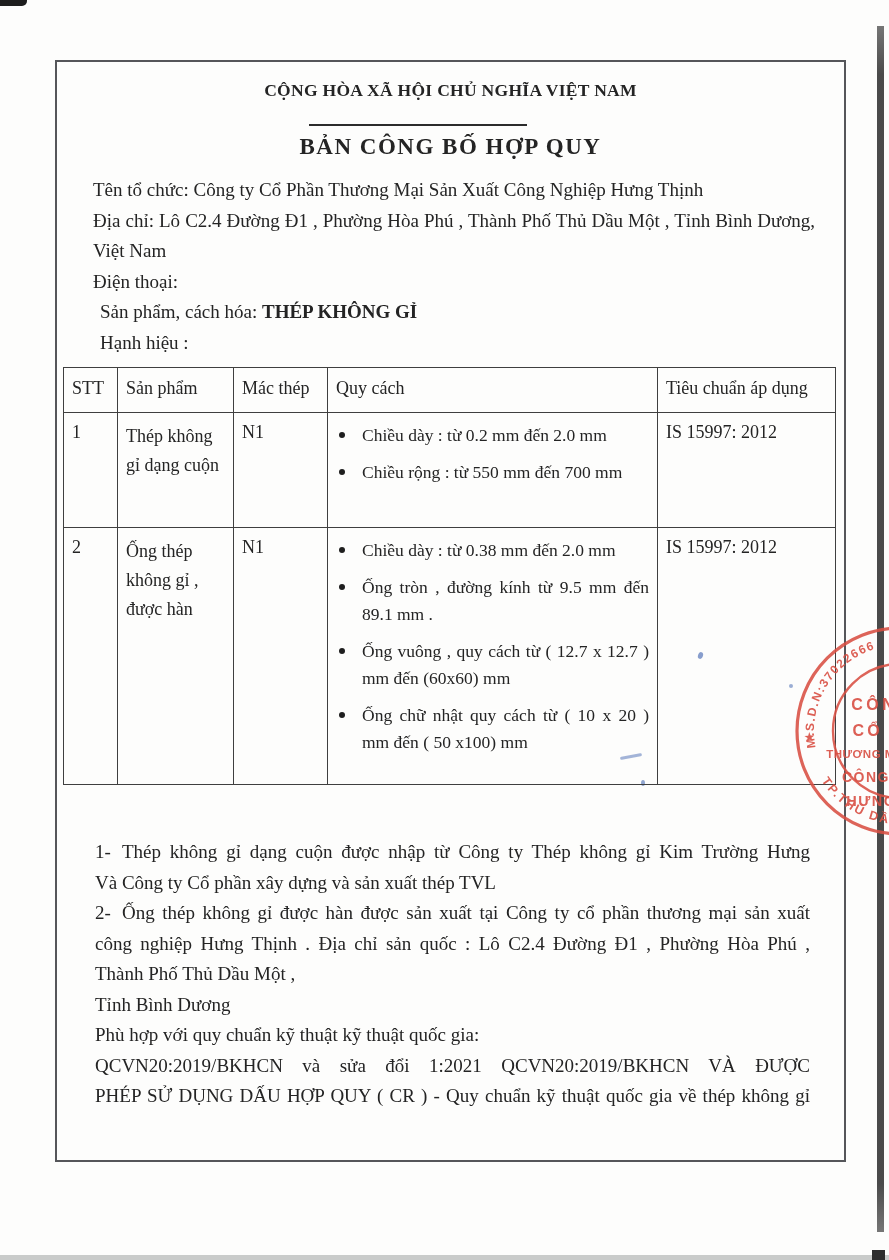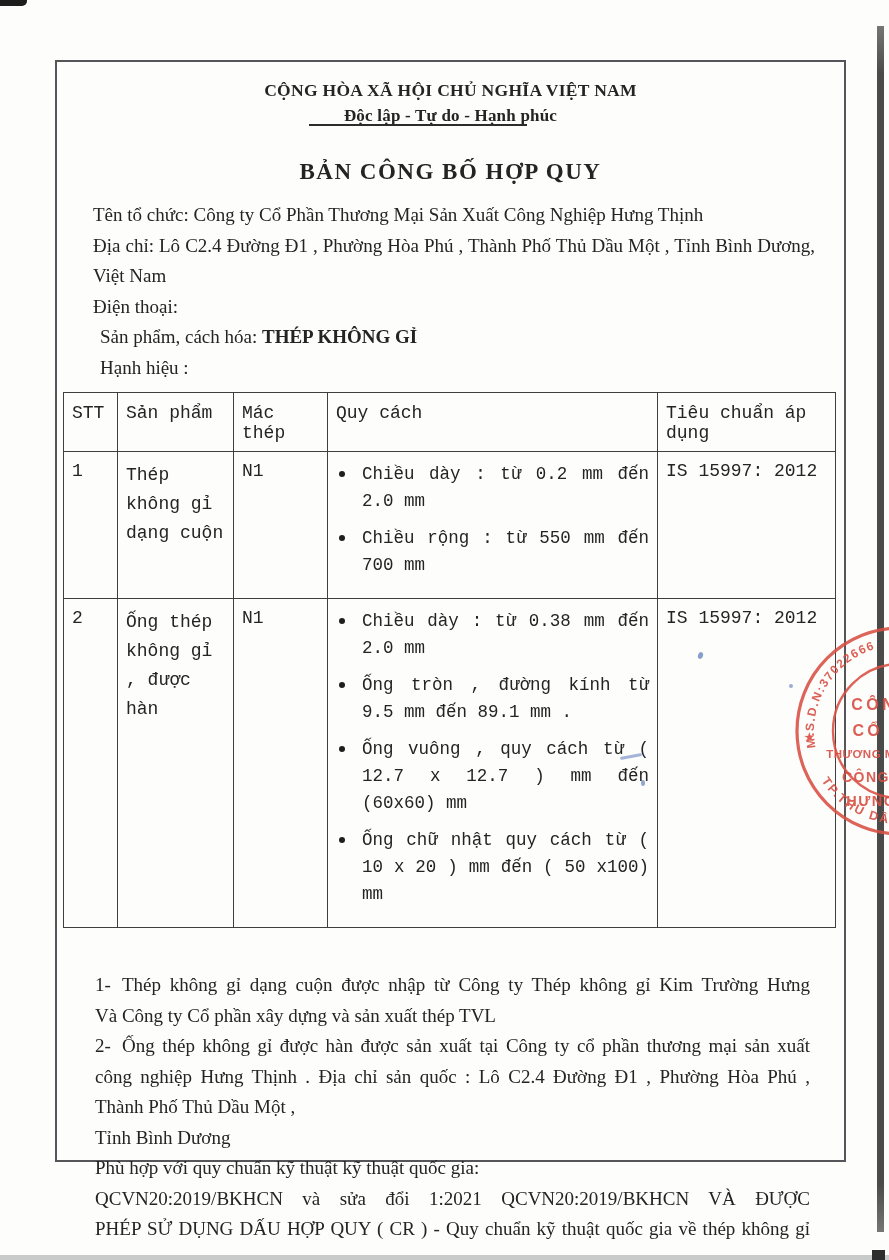--- a/index.html
+++ b/index.html
@@ -39,25 +39,24 @@
   
   .info{padding:13px 34px 0 36px;font-size:19px;line-height:30.5px;}
   .info p{margin:0;}
   .p-address{text-align:justify;width:722px;}
   .indent-sm{margin-left:7px !important;}
   .bold{font-weight:bold;}
 
   
   table.spec{
     border-collapse:collapse;
-    margin:9px 0 0 6px;
+    margin:9px 0 10px 6px;
     width:772px;
     table-layout:fixed;
     font-size:18px;
-    font-family:Liberation Mono, monospace;
   }
   table.spec th,table.spec td{
     border:1.5px solid #3f3f3f;
     vertical-align:top;
     padding:9px 8px;
     font-weight:normal;
     text-align:left;
   }
   col.c-stt{width:54px;}
   col.c-product{width:116px;}
@@ -104,21 +103,20 @@
   <div class="scan-corner-bottom"></div>
   <div class="ink-mark ink-1"></div>
   <div class="ink-mark ink-2"></div>
   <div class="ink-mark ink-3"></div>
   <div class="ink-mark ink-4"></div>
 
   <div class="frame">
 
     <div class="doc-header">
       <div class="national-title">CỘNG HÒA XÃ HỘI CHỦ NGHĨA VIỆT NAM</div>
-      <div class="motto">Độc lập - Tự do - Hạnh phúc</div>
       <div class="motto-underline"></div>
       <div class="doc-title">BẢN CÔNG BỐ HỢP QUY</div>
     </div>
 
     <div class="info">
       <p>Tên tổ chức: Công ty Cổ Phần Thương Mại Sản Xuất Công Nghiệp Hưng Thịnh</p>
       <p class="p-address">Địa chỉ: Lô C2.4 Đường Đ1 , Phường Hòa Phú , Thành Phố Thủ Dầu Một , Tỉnh Bình Dương, Việt Nam</p>
       <p>Điện thoại:</p>
       <p class="indent-sm"><span>Sản phẩm, cách hóa: </span><span class="bold">THÉP KHÔNG GỈ</span></p>
       <p class="indent-sm">Hạnh hiệu :</p>

